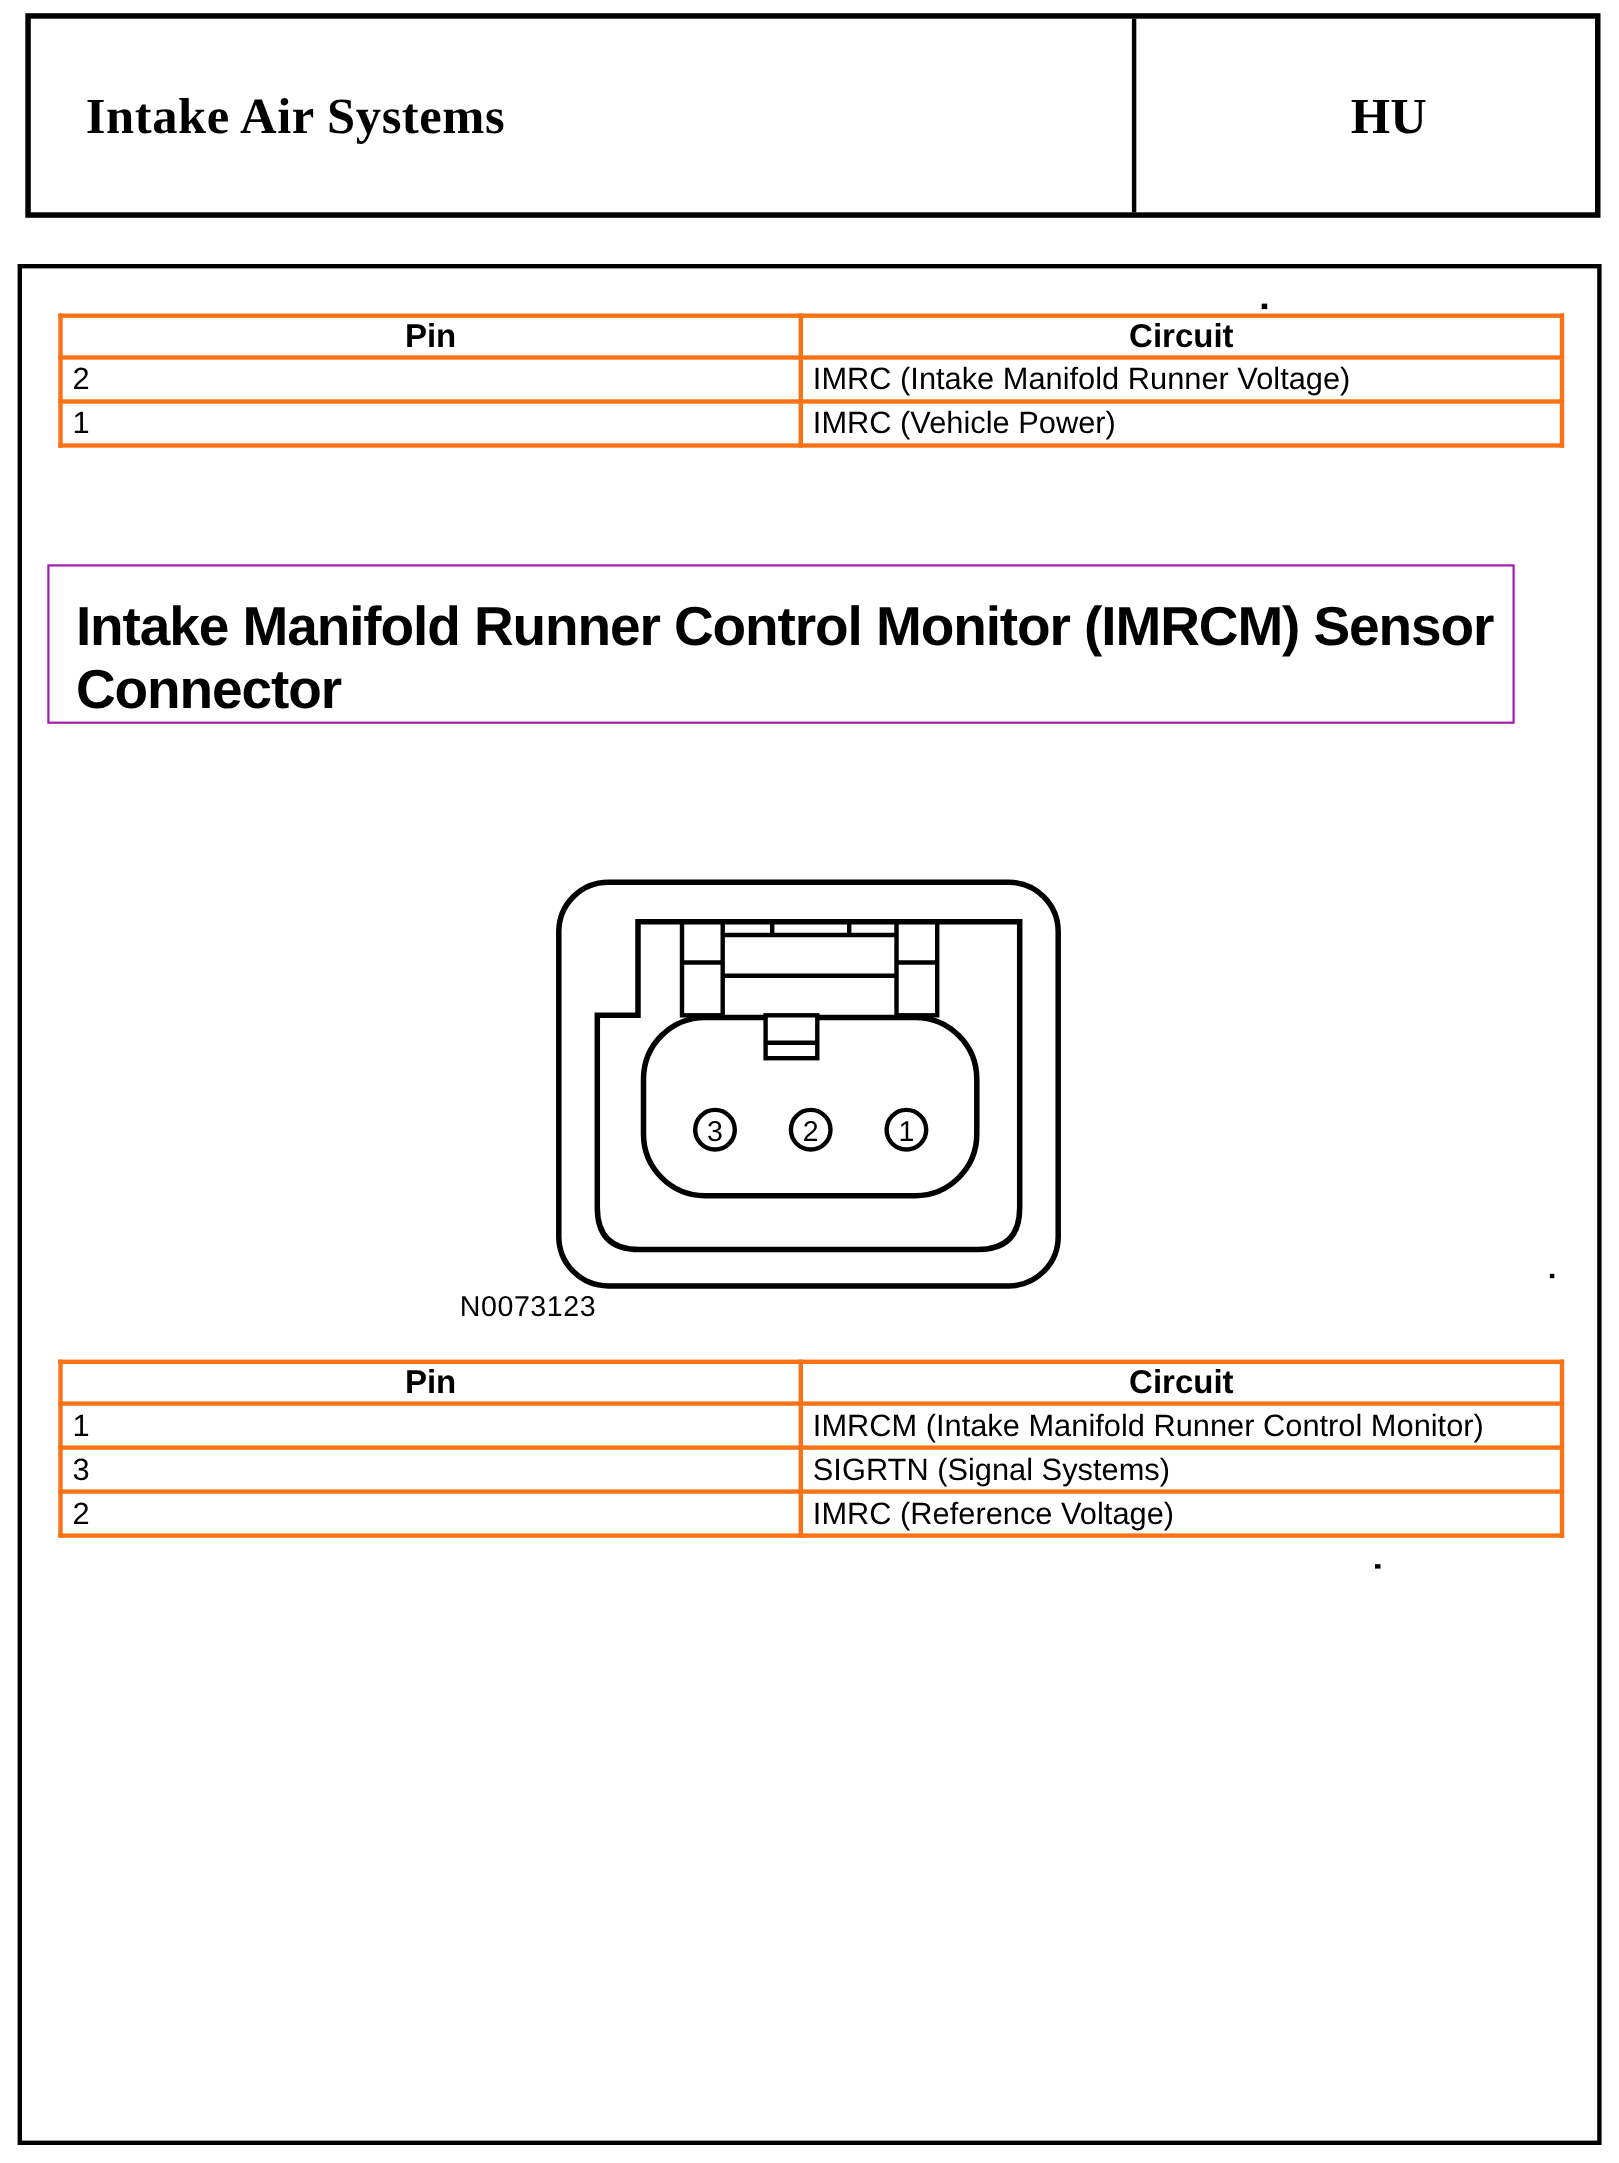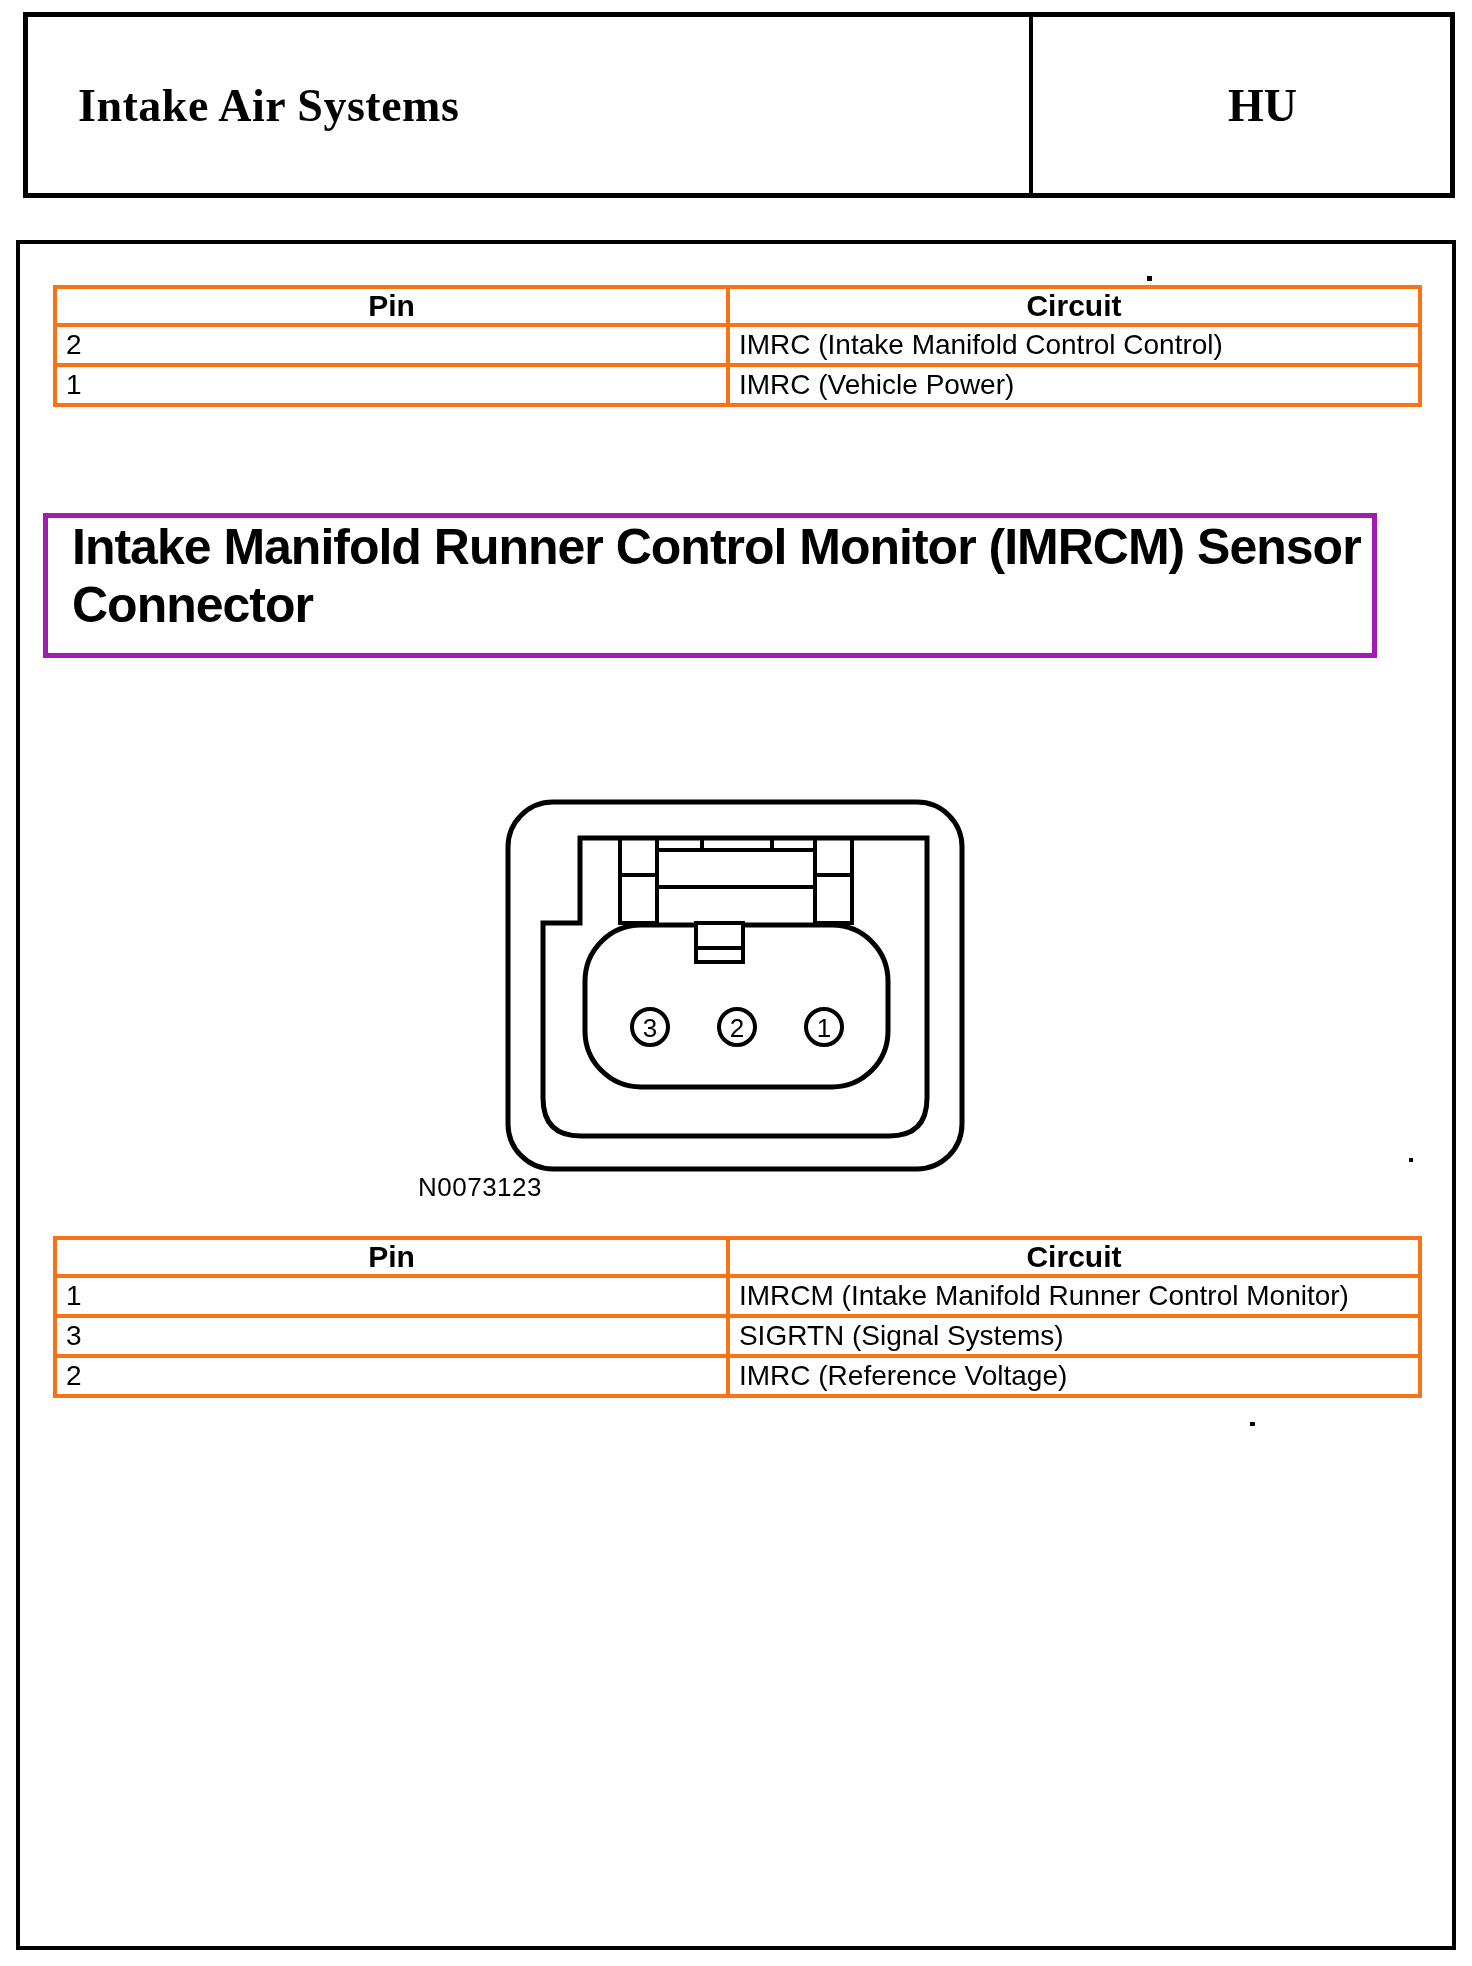--- a/index.html
+++ b/index.html
@@ -22,22 +22,22 @@
   table.pinout th,table.pinout td{border:4px solid #f97316;overflow:hidden;white-space:nowrap;}
   table.pinout th{font-weight:bold;font-size:30px;text-align:center;height:34px;padding:0;}
   table.pinout td{font-size:28px;height:36px;padding:0 0 0 9px;}
   td.circuit-cell{padding-left:13px;}
   col.pin-col{width:49.3%;}
 
   .tbl-1{left:33px;top:41px;}
   .tbl-2{left:33px;top:992px;}
 
   
-  .section-title-box{left:23px;top:269px;width:1334px;height:145px;border:5px solid #a21caf;box-sizing:border-box;
-    display:flex;align-items:flex-start;}
+  .section-title-box{left:23px;top:269px;width:1334px;height:145px;border:2px solid #a21caf;box-sizing:border-box;
+    display:flex;align-items:flex-end;}
   .section-title{font-weight:bold;font-size:50px;line-height:58px;letter-spacing:-1px;padding-left:24px;}
 
   .body-text{left:35px;top:472px;font-size:30px;}
 
   .figure-label{left:398px;top:928px;font-size:26px;letter-spacing:.5px;}
 
   .connector-svg{left:440px;top:536px;}
 
   .speck{position:absolute;background:#000;}
 </style>
@@ -57,21 +57,21 @@
         <col class="pin-col">
         <col>
       </colgroup>
     <tbody>
         <tr>
       <th>Pin</th>
       <th>Circuit</th>
     </tr>
     <tr>
       <td>2</td>
-      <td class="circuit-cell">IMRC (Intake Manifold Control Control)</td>
+      <td class="circuit-cell">IMRC (Intake Manifold Runner Voltage)</td>
     </tr>
     <tr>
       <td>1</td>
       <td class="circuit-cell">IMRC (Vehicle Power)</td>
     </tr>
   </tbody>
     </table>
 
   <div class="abs section-title-box">
     <div class="section-title">Intake Manifold Runner Control Monitor (IMRCM) Sensor Connector</div>

